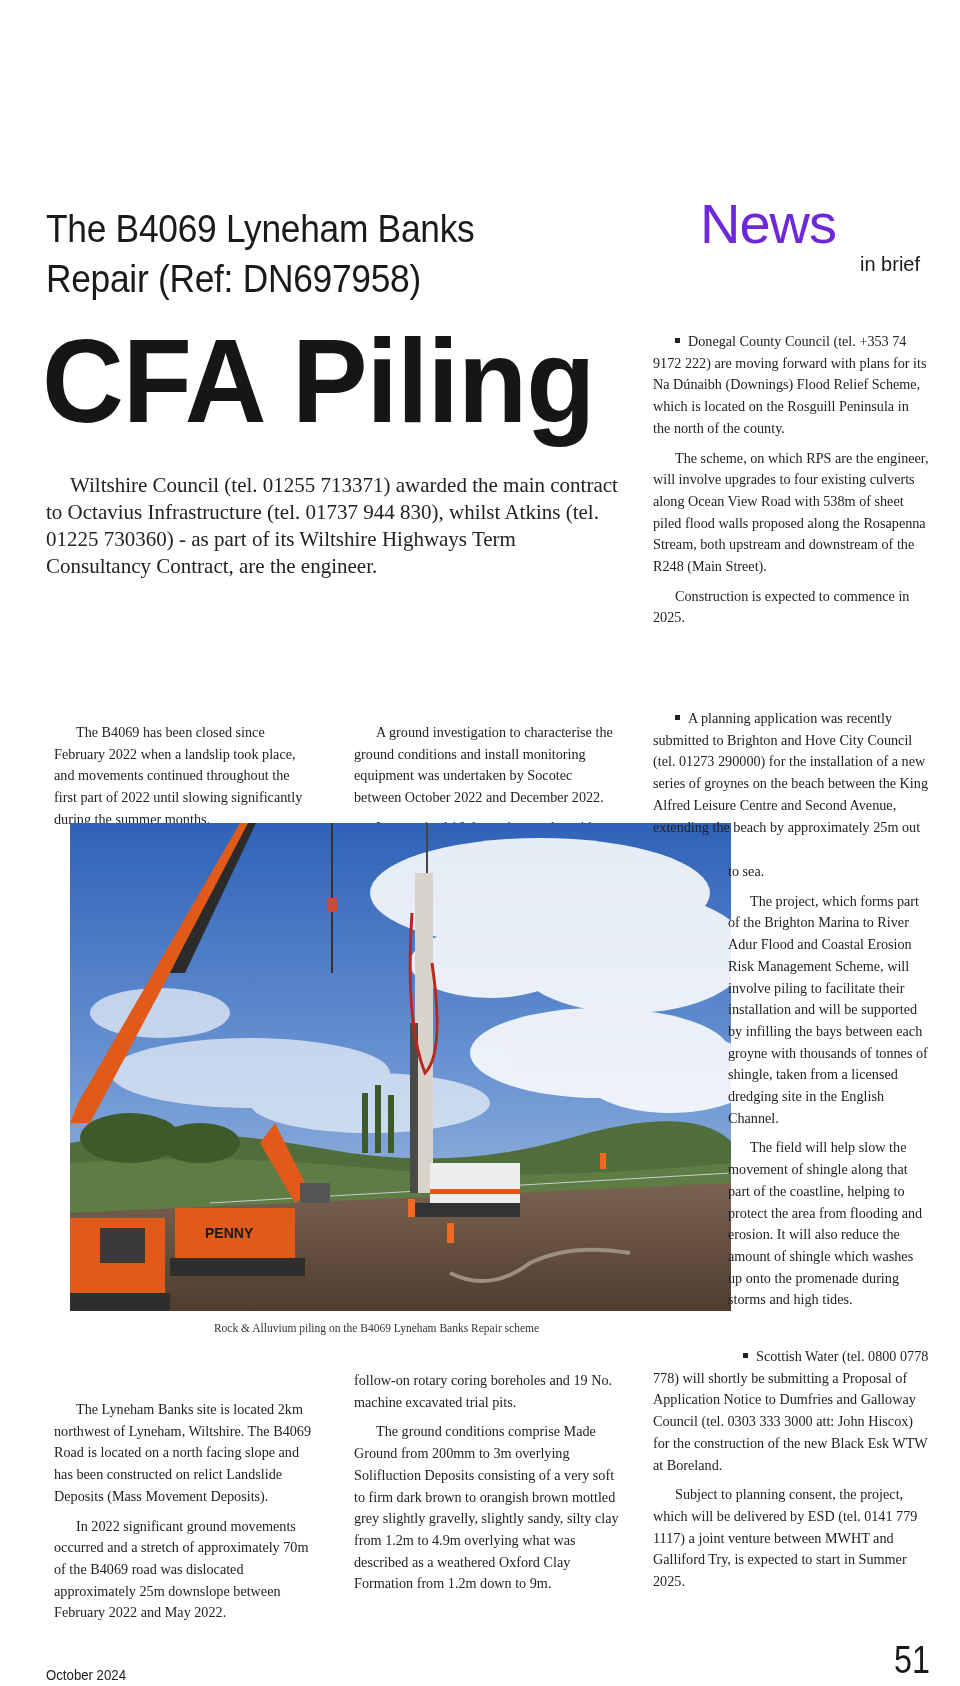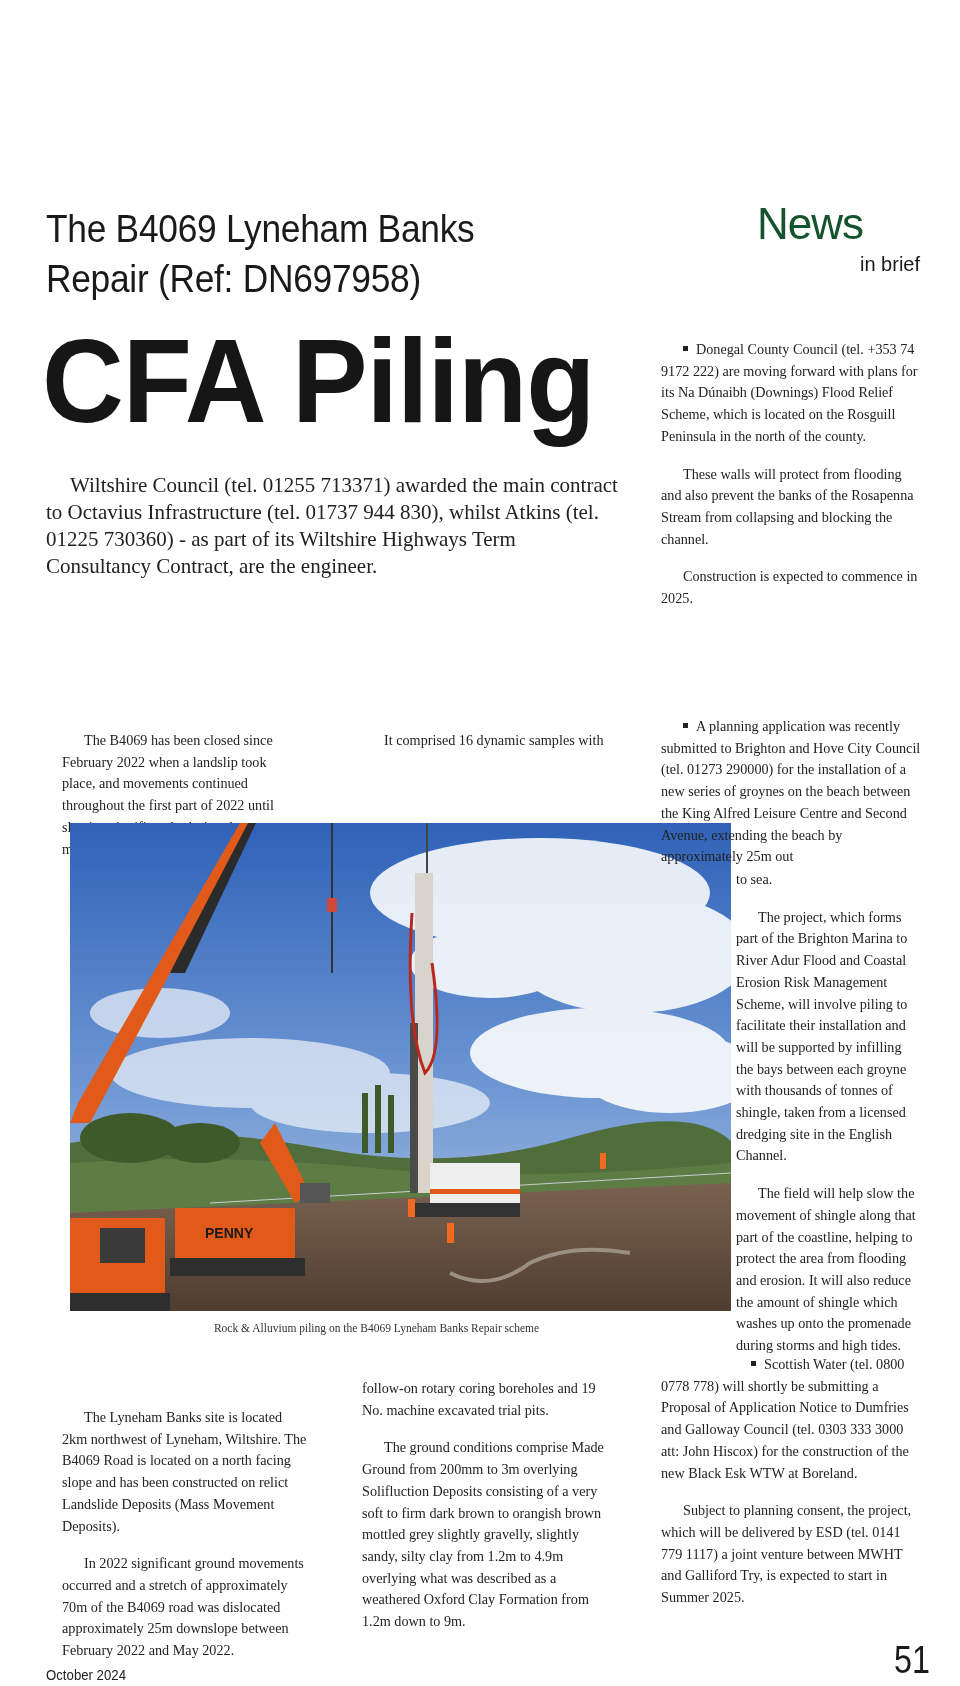--- a/index.html
+++ b/index.html
@@ -8,33 +8,33 @@
   .sans { font-family: "Liberation Sans", "DejaVu Sans", sans-serif; }
   .serif { font-family: "Liberation Serif", "DejaVu Serif", serif; }
 
   .kicker { left: 46px; top: 204px; width: 560px; font-size: 38px; line-height: 50px; letter-spacing: -0.3px; color: #1a1a1a; transform: scaleX(0.93); transform-origin: left top; }
   .headline { left: 42px; top: 322px; font-size: 118px; line-height: 118px; font-weight: bold; letter-spacing: -1px; color: #161616; transform: scaleX(0.96); transform-origin: left top; white-space: nowrap; }
 
   .lede { left: 46px; top: 472px; width: 580px; font-size: 21px; line-height: 27px; color: #222; }
   .lede p { margin: 0; text-indent: 24px; }
 
   .col { font-size: 14.2px; line-height: 21.7px; color: #222; }
-  .col p { margin: 16px; text-indent: 22px; }
+  .col p { margin: 8px; text-indent: 22px; }
   .col p.noindent { text-indent: 0; }
 
   .col-a1 { left: 46px; top: 714px; width: 272px; }
   .col-a2 { left: 346px; top: 714px; width: 280px; }
 
   .photo { left: 46px; top: 823px; width: 661px; height: 488px; overflow: hidden; padding-left: 24px; }
   .caption { left: 46px; top: 1322px; width: 661px; text-align: center; font-size: 11.5px; color: #333; }
 
   .col-b1 { left: 46px; top: 1391px; width: 278px; }
   .col-b2 { left: 346px; top: 1362px; width: 286px; }
 
-  .news-title { left: 700px; top: 194px; width: 220px; text-align: center; font-size: 44px; line-height: 60px; color: #14532d; letter-spacing: -1px; }
+  .news-title { left: 700px; top: 194px; width: 220px; font-size: 56px; line-height: 60px; color: #6d28d9; letter-spacing: -1px; }
   .news-sub { left: 700px; top: 253px; width: 220px; text-align: right; font-size: 20px; line-height: 22px; color: #1a1a1a; }
 
   .col-news1 { left: 645px; top: 323px; width: 292px; }
   .col-news2 { left: 645px; top: 700px; width: 292px; }
   .col-news2-narrow { left: 720px; top: 853px; width: 217px; }
   .col-news3 { left: 645px; top: 1338px; width: 292px; }
   .bullet { display: inline-block; width: 5px; height: 5px; background: #222; vertical-align: middle; margin-right: 8px; position: relative; top: -2px; }
 
   .footer-left { left: 46px; top: 1666px; font-size: 15px; color: #222; transform: scaleX(0.88); transform-origin: left top; }
   .footer-right { left: 880px; top: 1640px; width: 50px; text-align: right; font-size: 38px; line-height: 40px; color: #1a1a1a; transform: scaleX(0.85); transform-origin: right top; }
@@ -49,20 +49,21 @@
 <div class="abs headline sans">CFA Piling</div>
 
 <div class="abs lede serif">
   <p>Wiltshire Council (tel. 01255 713371) awarded the main contract to Octavius Infrastructure (tel. 01737 944 830), whilst Atkins (tel. 01225 730360) - as part of its Wiltshire Highways Term Consultancy Contract, are the engineer.</p>
 </div>
 
 <div class="abs col col-a1 serif">
   <p>The B4069 has been closed since February 2022 when a landslip took place, and movements continued throughout the first part of 2022 until slowing significantly during the summer months.</p>
 </div>
 <div class="abs col col-a2 serif">
+  <p>A ground investigation to characterise the ground conditions and install monitoring equipment was undertaken by Socotec between October 2022 and December 2022.</p>
   <p>It comprised 16 dynamic samples with</p>
 </div>
 
 <div class="abs photo" title="Orange cranes, excavators and a CFA piling rig on a construction site under a blue cloudy sky">
   <svg width="661" height="488" viewBox="0 0 661 488" xmlns="http://www.w3.org/2000/svg">
     <defs>
       <linearGradient id="sky" x1="0" y1="0" x2="0" y2="1">
         <stop offset="0" stop-color="#2f62b8"></stop>
         <stop offset="0.55" stop-color="#6f98d4"></stop>
         <stop offset="1" stop-color="#b9cbe3"></stop>
@@ -148,21 +149,21 @@
 <div class="abs col col-b2 serif">
   <p class="noindent">follow-on rotary coring boreholes and 19 No. machine excavated trial pits.</p>
   <p>The ground conditions comprise Made Ground from 200mm to 3m overlying Solifluction Deposits consisting of a very soft to firm dark brown to orangish brown mottled grey slightly gravelly, slightly sandy, silty clay from 1.2m to 4.9m overlying what was described as a weathered Oxford Clay Formation from 1.2m down to 9m.</p>
 </div>
 
 <div class="abs news-title sans">News</div>
 <div class="abs news-sub sans">in brief</div>
 
 <div class="abs col col-news1 serif">
   <p><span class="bullet"></span><span>Donegal County Council (tel. +353 74 9172 222) are moving forward with plans for its Na Dúnaibh (Downings) Flood Relief Scheme, which is located on the Rosguill Peninsula in the north of the county.</span></p>
-  <p>These walls will protect from flooding and also prevent the banks of the Rosapenna Stream from collapsing and blocking the channel.</p>
+  <p>The scheme, on which RPS are the engineer, will involve upgrades to four existing culverts along Ocean View Road with 538m of sheet piled flood walls proposed along the Rosapenna Stream, both upstream and downstream of the R248 (Main Street).</p>
   <p>Construction is expected to commence in 2025.</p>
 </div>
 
 <div class="abs col col-news2 serif">
   <p><span class="bullet"></span><span>A planning application was recently submitted to Brighton and Hove City Council (tel. 01273 290000) for the installation of a new series of groynes on the beach between the King Alfred Leisure Centre and Second Avenue, extending the beach by approximately 25m out</span></p>
 </div>
 <div class="abs col col-news2-narrow serif">
   <p class="noindent">to sea.</p>
   <p>The project, which forms part of the Brighton Marina to River Adur Flood and Coastal Erosion Risk Management Scheme, will involve piling to facilitate their installation and will be supported by infilling the bays between each groyne with thousands of tonnes of shingle, taken from a licensed dredging site in the English Channel.</p>
   <p>The field will help slow the movement of shingle along that part of the coastline, helping to protect the area from flooding and erosion. It will also reduce the amount of shingle which washes up onto the promenade during storms and high tides.</p>

